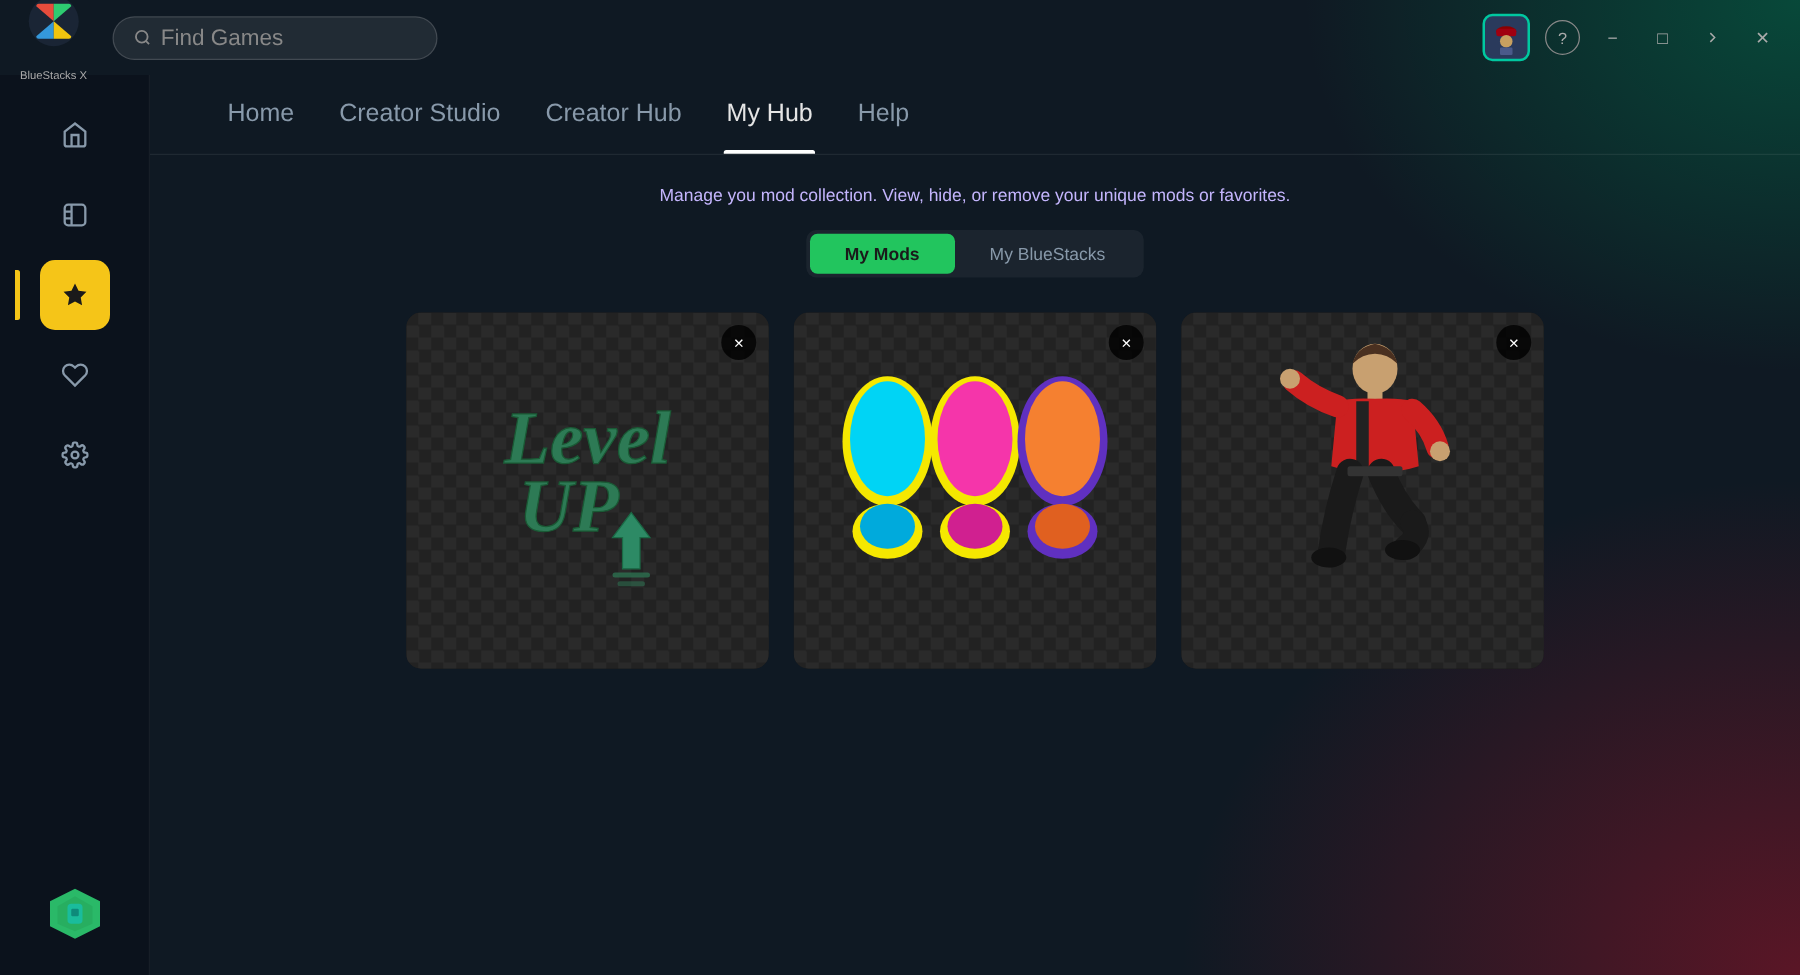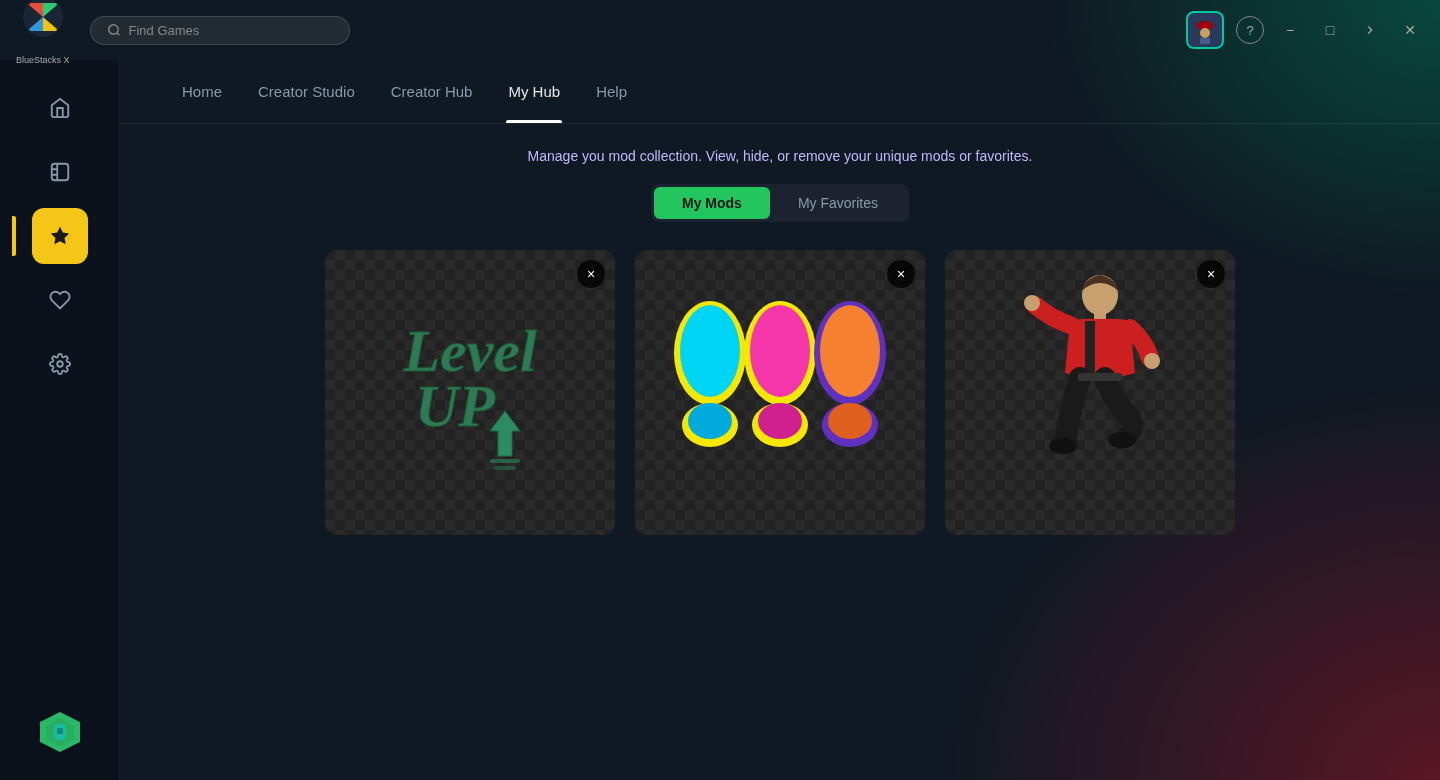--- a/index.html
+++ b/index.html
@@ -67,21 +67,21 @@
       border-radius: 20px;
       padding: 6px 16px;
       gap: 8px;
       width: 260px;
     }
     .search-bar input {
       background: transparent;
       border: none;
       outline: none;
       color: #ccc;
-      font-size: 13px;
+      font-size: 18px;
       width: 100%;
     }
     .search-bar input::placeholder { color: #888; }
     .search-icon-svg {
       color: #888;
       flex-shrink: 0;
     }
 
     .titlebar-right {
       display: flex;
@@ -168,21 +168,21 @@
     
     .nav-tabs {
       display: flex;
       align-items: center;
       gap: 32px;
       padding: 0 60px;
       height: 64px;
       border-bottom: 1px solid rgba(255,255,255,0.07);
     }
     .nav-tab {
-      font-size: 15px;
+      font-size: 20px;
       color: #8899aa;
       cursor: pointer;
       padding: 0 2px;
       height: 100%;
       display: flex; align-items: center;
       position: relative;
       white-space: nowrap;
     }
     .nav-tab.active {
       color: #e5e5e5;
@@ -415,21 +415,21 @@
     <div class="nav-tab">
       <span>Help</span>
     </div>
   </div>
 
   <div class="content">
     <p class="subtitle">Manage you mod collection. View, hide, or remove your unique mods or favorites.</p>
 
     <div class="toggle-group">
       <button class="toggle-btn active">My Mods</button>
-      <button class="toggle-btn">My Favorites</button>
+      <button class="toggle-btn">My BlueStacks</button>
     </div>
 
     <div class="mods-grid">
 
       <div class="mod-card">
         <div class="checker-bg"></div>
         <button class="mod-close-btn">
           <span>×</span>
         </button>
         <div class="mod-card-inner">

